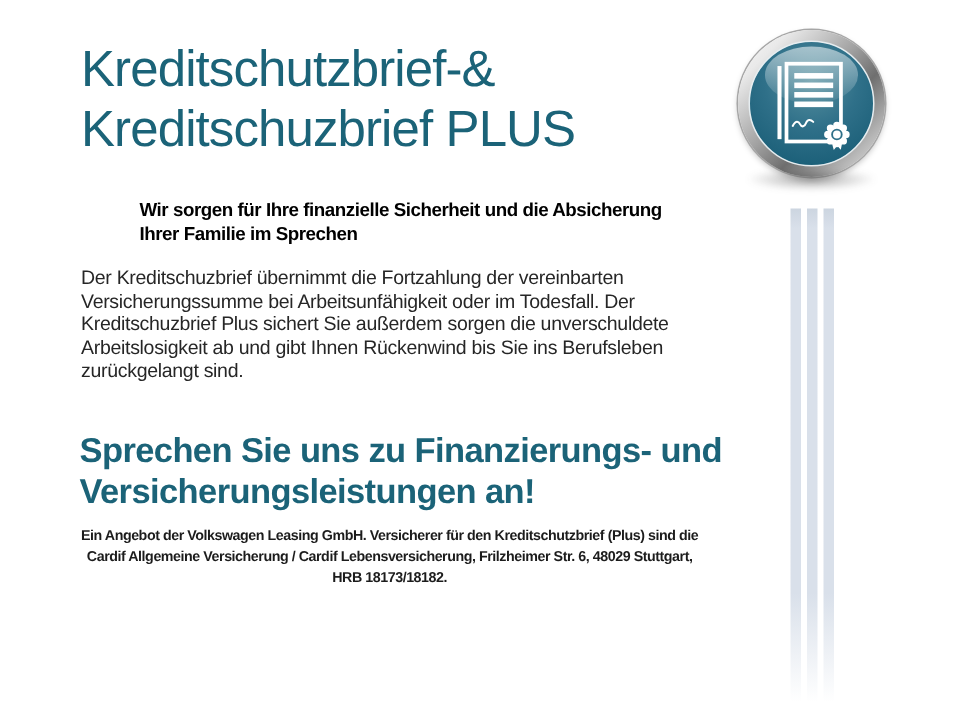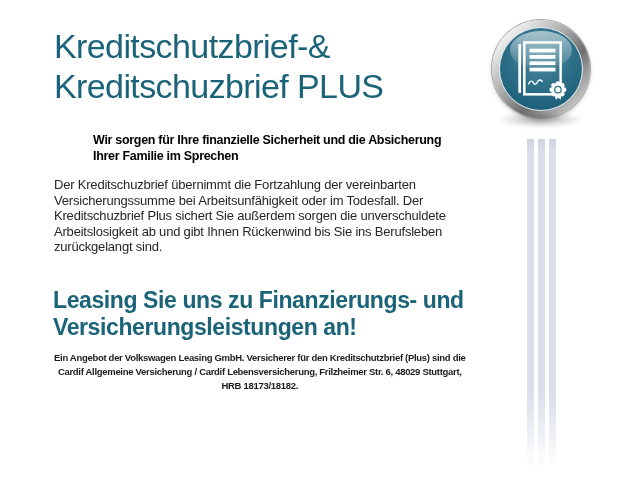--- a/index.html
+++ b/index.html
@@ -141,21 +141,21 @@
 
 <div class="abs bodytext">
   <div>Der Kreditschuzbrief übernimmt die Fortzahlung der vereinbarten</div>
   <div>Versicherungssumme bei Arbeitsunfähigkeit oder im Todesfall. Der</div>
   <div>Kreditschuzbrief Plus sichert Sie außerdem sorgen die unverschuldete</div>
   <div>Arbeitslosigkeit ab und gibt Ihnen Rückenwind bis Sie ins Berufsleben</div>
   <div>zurückgelangt sind.</div>
 </div>
 
 <div class="abs h2">
-  <div>Leasing Sie uns zu Finanzierungs- und</div>
+  <div>Sprechen Sie uns zu Finanzierungs- und</div>
   <div>Versicherungsleistungen an!</div>
 </div>
 
 <div class="abs legal">
   <div>Ein Angebot der Volkswagen Leasing GmbH. Versicherer für den Kreditschutzbrief (Plus) sind die</div>
   <div>Cardif Allgemeine Versicherung / Cardif Lebensversicherung, Frilzheimer Str. 6, 48029 Stuttgart,</div>
   <div>HRB 18173/18182.</div>
 </div>
 
 <div class="abs stripe s1"></div>

